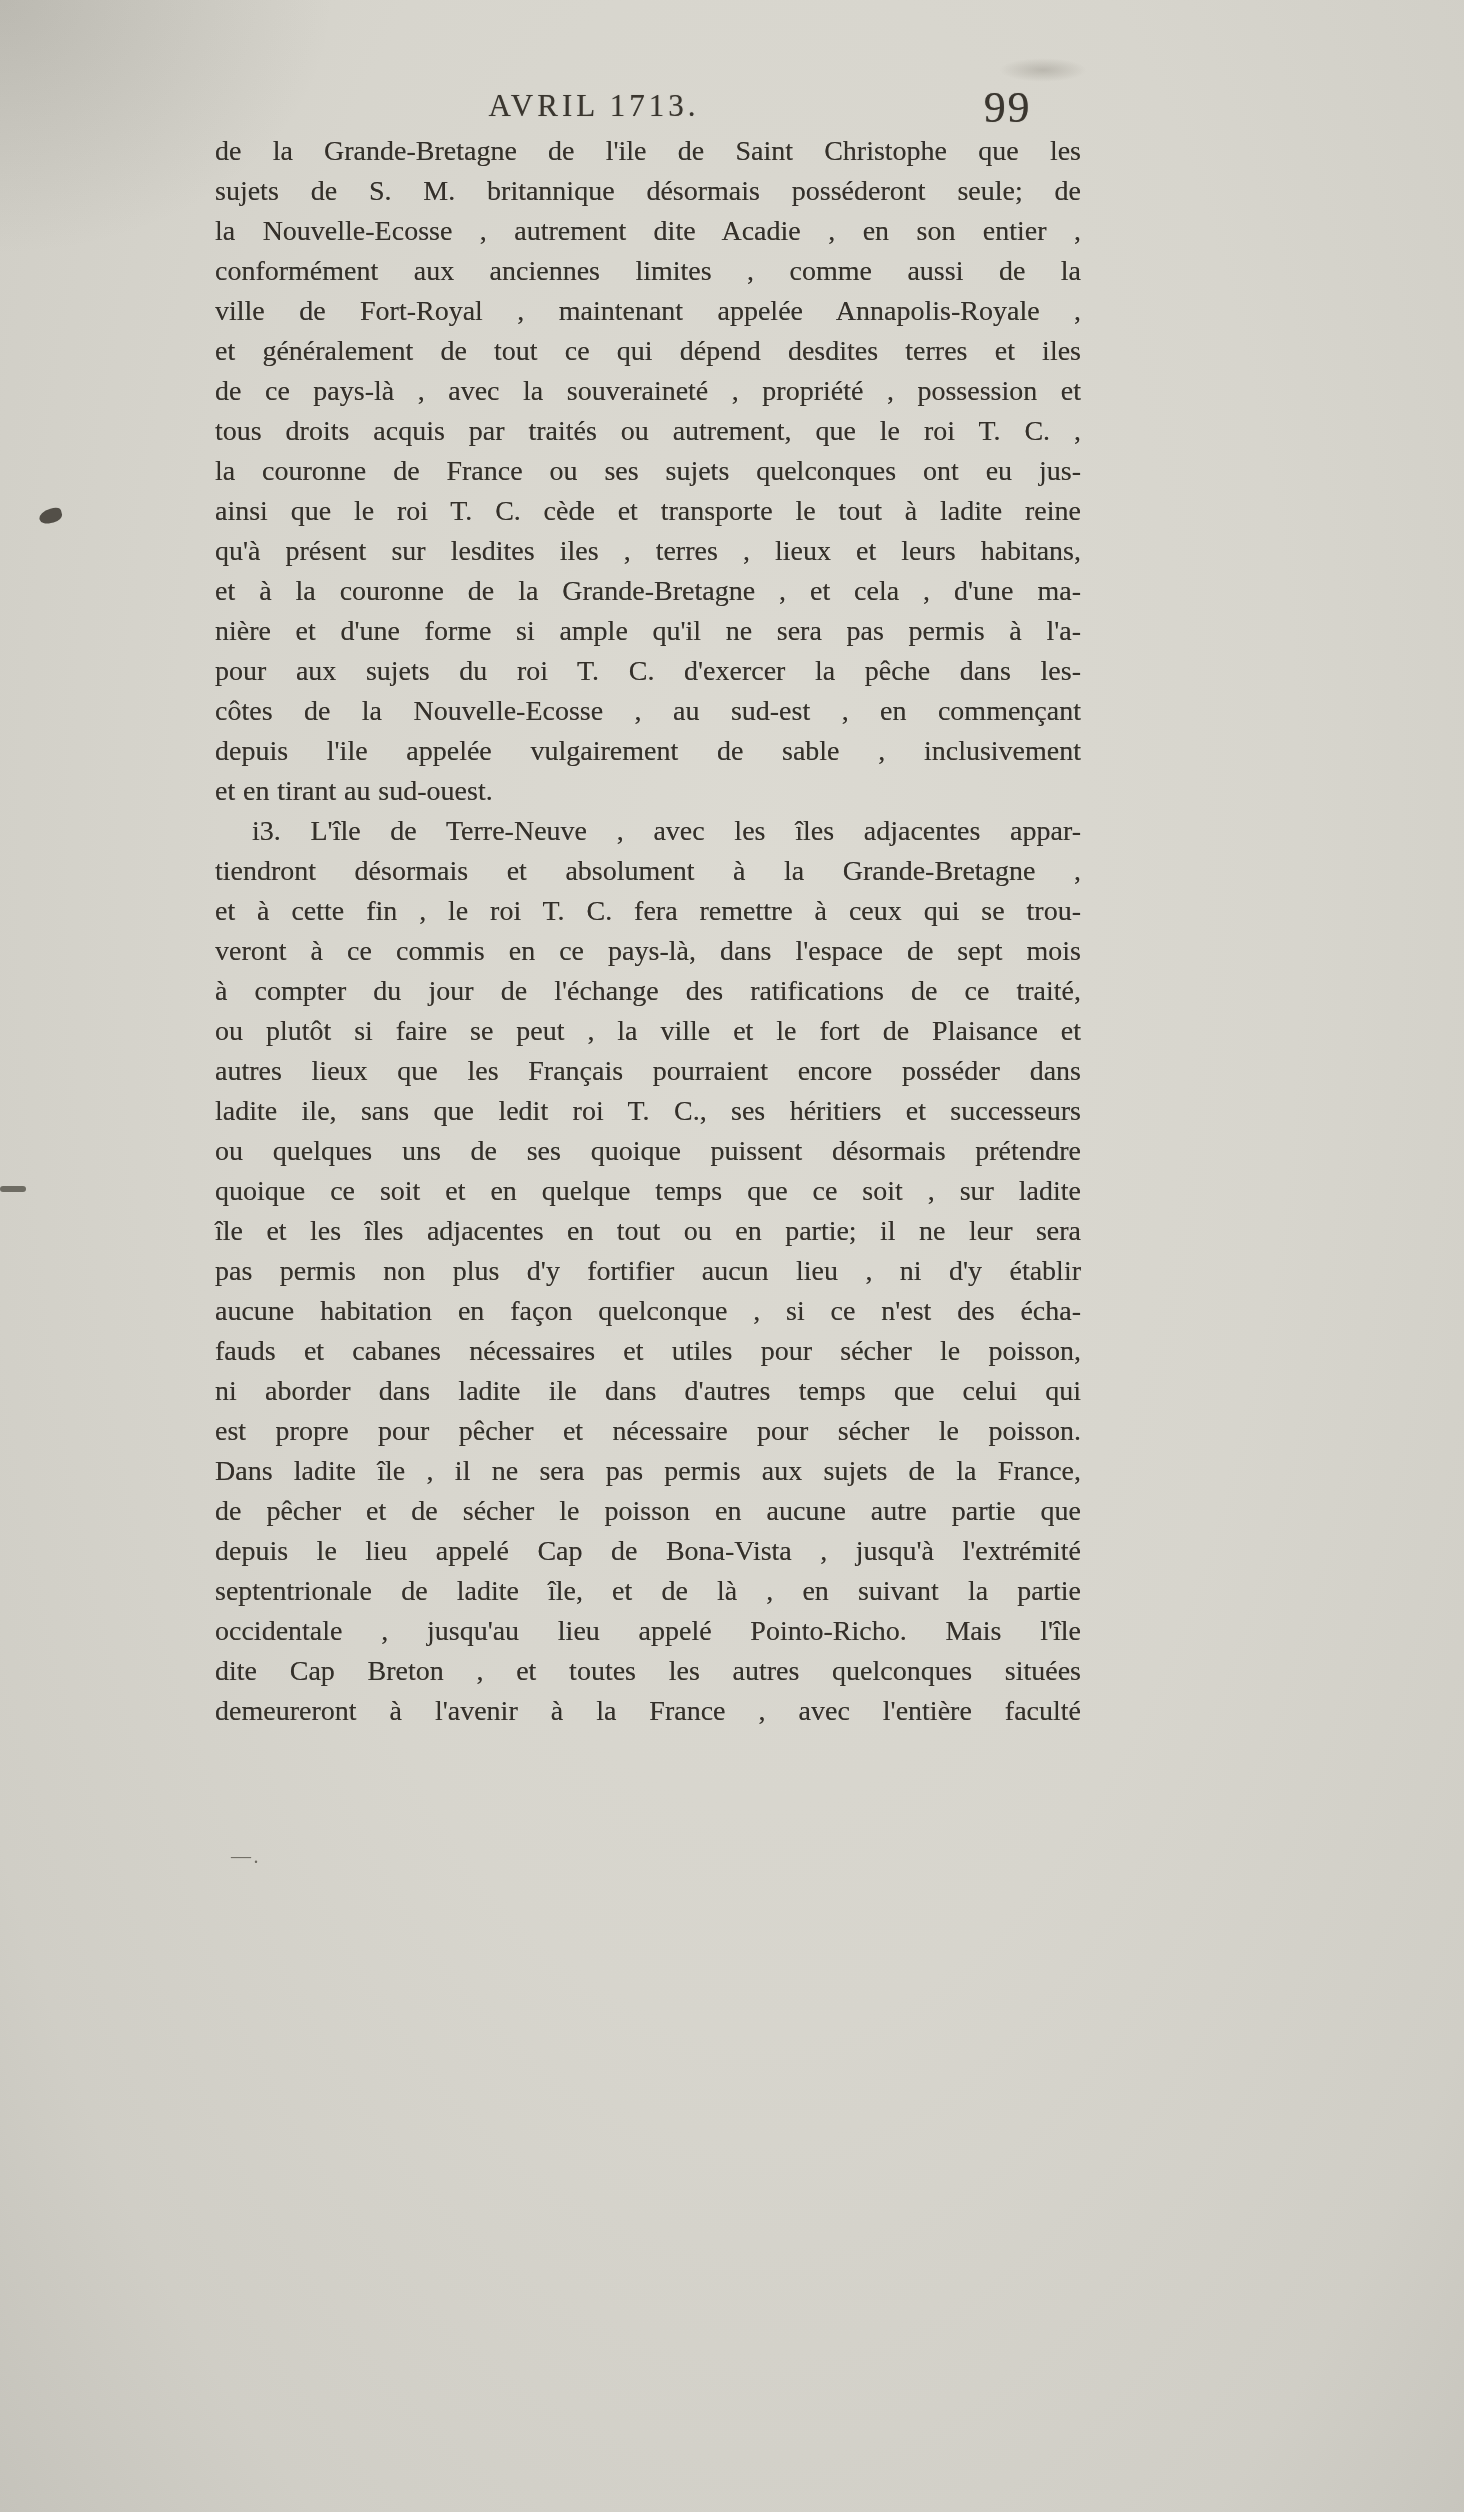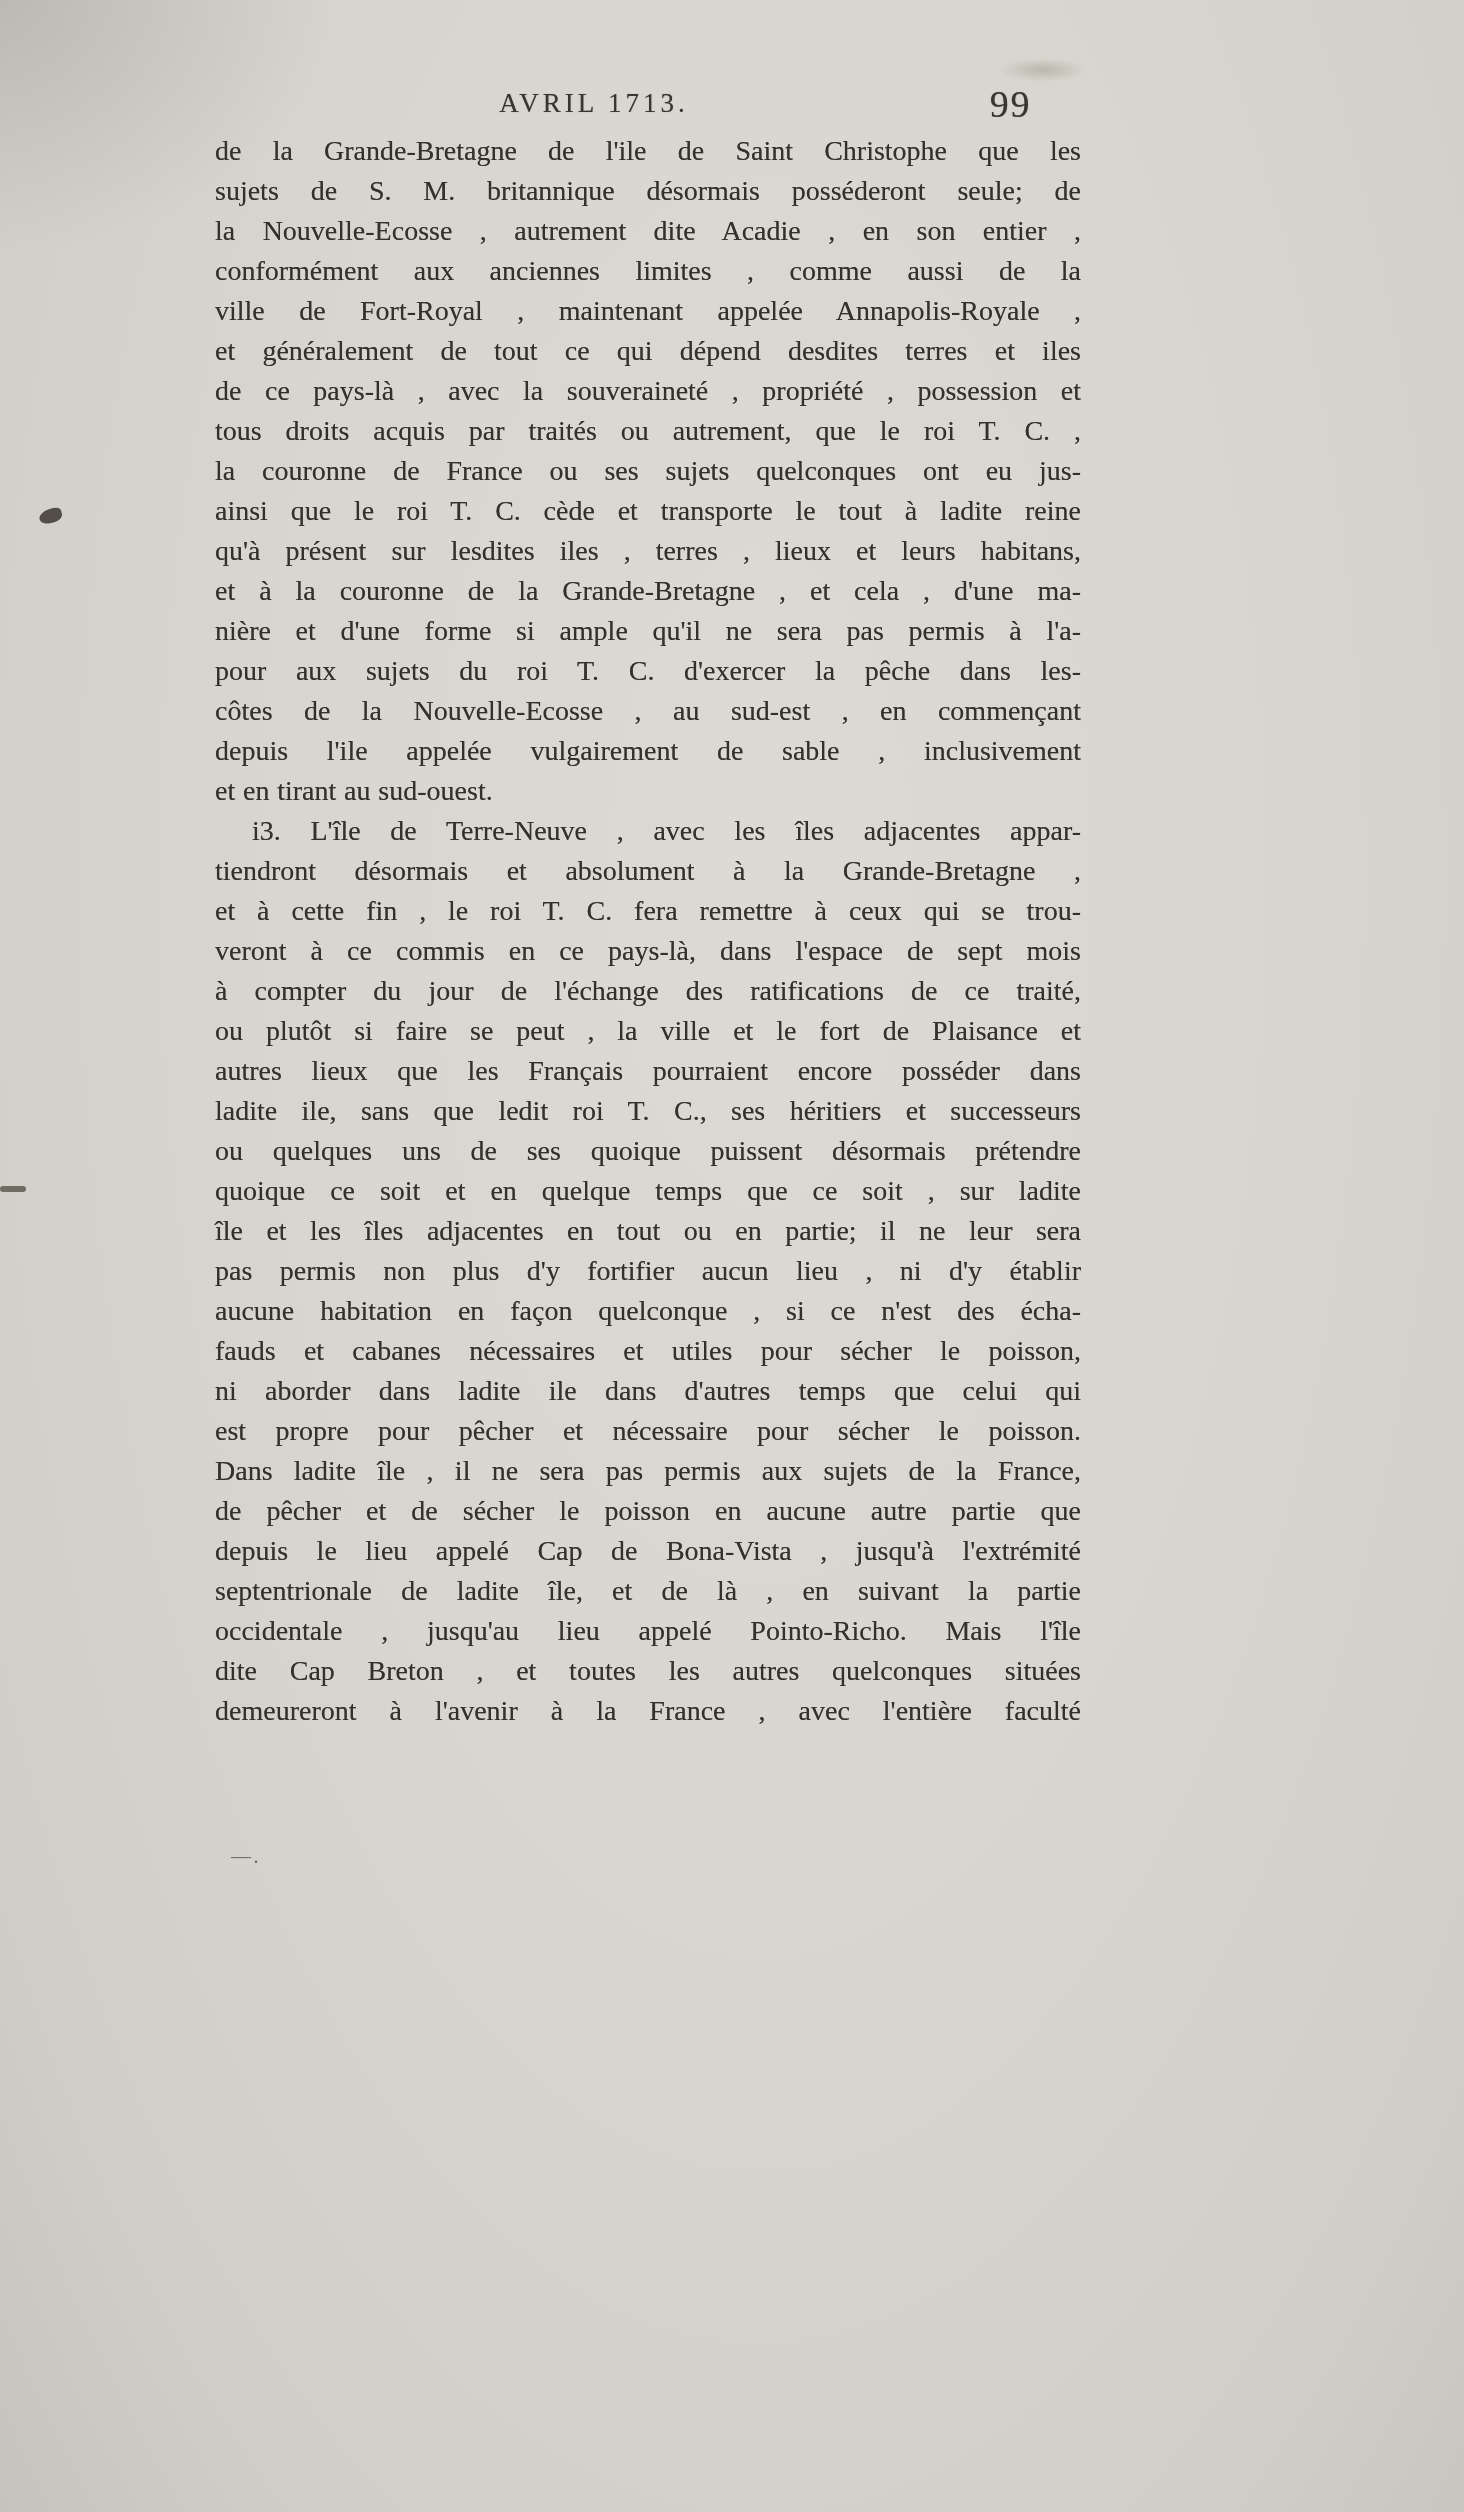--- a/index.html
+++ b/index.html
@@ -29,31 +29,31 @@
     top: 82px;
     left: 215px;
     width: 866px;
     height: 47px;
   }
   .running-title {
     position: absolute;
     left: 379px;
     transform: translateX(-50%);
     top: 6.4px;
-    font-size: 27px;
+    font-size: 31px;
     letter-spacing: 4px;
     color: #3a362f;
     white-space: nowrap;
     text-shadow: 0 0 0.8px rgba(58,54,47,0.5);
   }
   .page-number {
     position: absolute;
     right: 50px;
     top: 0;
-    font-size: 38px;
+    font-size: 44px;
     letter-spacing: 1.6px;
     color: #3a362f;
     text-shadow: 0 0 0.8px rgba(58,54,47,0.5);
   }
   .text-block {
     position: absolute;
     top: 131px;
     left: 215px;
     width: 866px;
     font-size: 28px;

